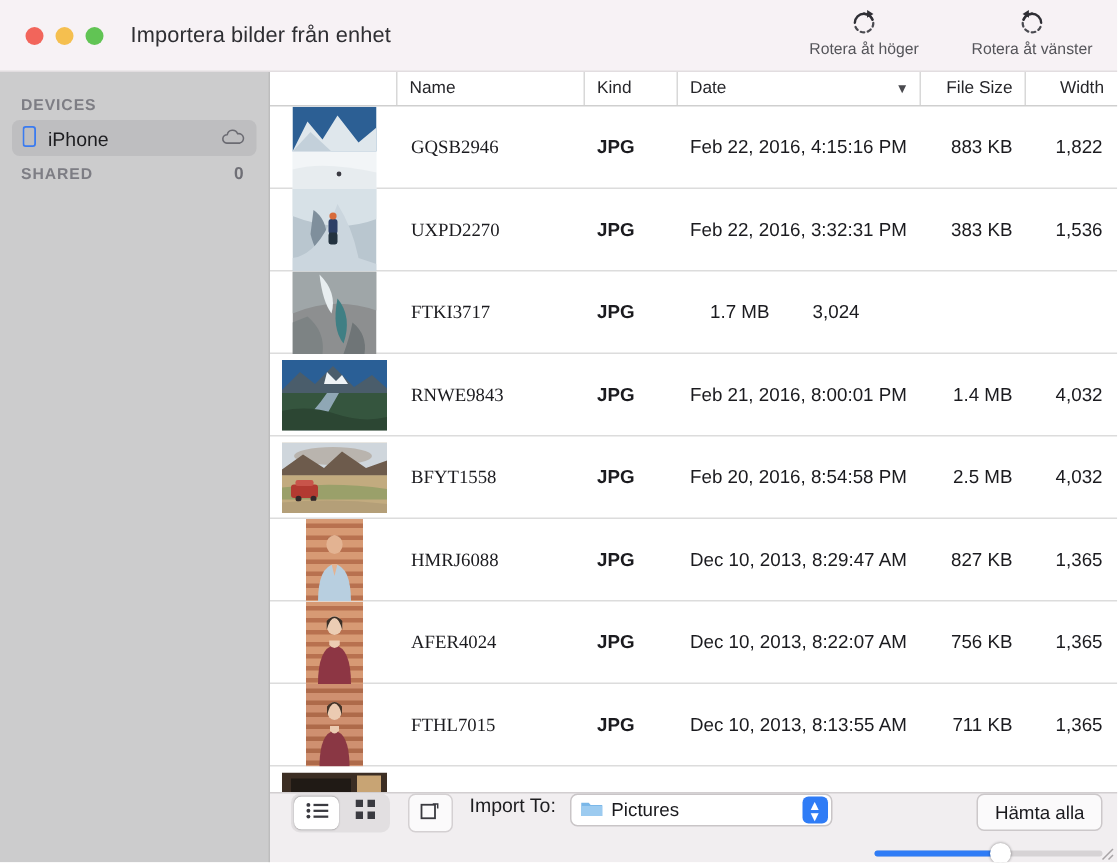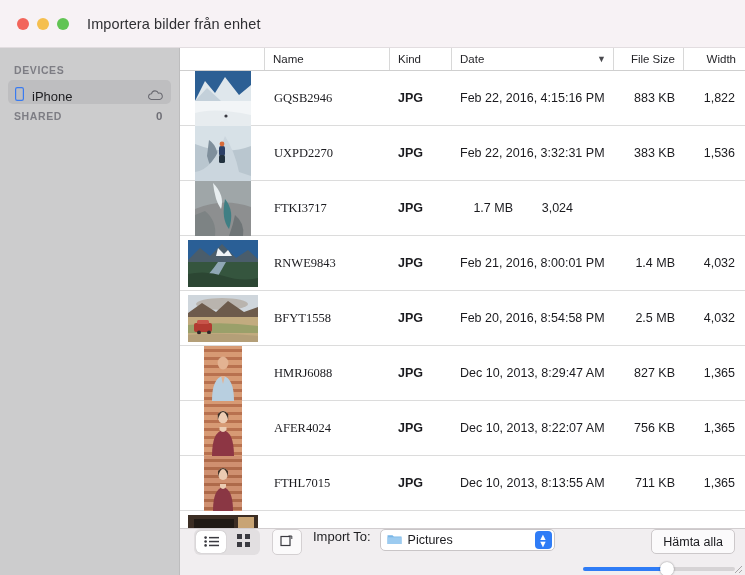--- a/index.html
+++ b/index.html
@@ -85,21 +85,21 @@
     letter-spacing: .6px;
     color: #7d7d84;
     padding: 6px 0 4px 14px;
     display: flex; align-items: center;
     justify-content: space-between;
     padding-right: 16px;
   }
   .side-item {
     margin: 0 8px;
     height: 24px;
-    display: flex; align-items: flex-end;
+    display: flex; align-items: center;
     border-radius: 5px;
     padding: 0 7px;
     font-size: 13px;
     color: #1d1d20;
     gap: 8px;
   }
   .side-item.selected { background: #bebec0; }
   .side-item .label { flex: 1 1 auto; }
   .badge-count {
     font-size: 11.5px;
@@ -294,20 +294,44 @@
 <div class="window">
 
   <div class="titlebar">
     <div class="traffic">
       <div class="light red"></div>
       <div class="light yellow"></div>
       <div class="light green"></div>
     </div>
     <div class="win-title">Importera bilder från enhet</div>
 
+    <div class="toolbar-right">
+      <div class="tb-btn">
+        <div class="tb-icon">
+          <svg width="22" height="21" viewBox="0 0 22 21">
+            <path d="M11 4.2 A6.2 6.2 0 1 1 5.2 12.6" fill="none" stroke="#4a4a50" stroke-width="1.5" stroke-linecap="round" stroke-dasharray="2.4 2.4"></path>
+            <path d="M4.9 10.2 A6.2 6.2 0 0 1 11 4.2" fill="none" stroke="#2f2f35" stroke-width="1.6" stroke-linecap="round"></path>
+            <path d="M11 4.2 A6.2 6.2 0 0 1 16.6 8.2" fill="none" stroke="#2f2f35" stroke-width="1.6" stroke-linecap="round"></path>
+            <path d="M13.1 1.6 L17.3 4.4 L13.0 6.9 Z" fill="#2f2f35"></path>
+          </svg>
+        </div>
+        <div class="tb-label">Rotera åt höger</div>
+      </div>
+      <div class="tb-btn">
+        <div class="tb-icon">
+          <svg width="22" height="21" viewBox="0 0 22 21">
+            <path d="M11 4.2 A6.2 6.2 0 1 0 16.8 12.6" fill="none" stroke="#4a4a50" stroke-width="1.5" stroke-linecap="round" stroke-dasharray="2.4 2.4"></path>
+            <path d="M17.1 10.2 A6.2 6.2 0 0 0 11 4.2" fill="none" stroke="#2f2f35" stroke-width="1.6" stroke-linecap="round"></path>
+            <path d="M11 4.2 A6.2 6.2 0 0 0 5.4 8.2" fill="none" stroke="#2f2f35" stroke-width="1.6" stroke-linecap="round"></path>
+            <path d="M8.9 1.6 L4.7 4.4 L9.0 6.9 Z" fill="#2f2f35"></path>
+          </svg>
+        </div>
+        <div class="tb-label">Rotera åt vänster</div>
+      </div>
+    </div>
   </div>
 
   <div class="body-row">
 
     <div class="sidebar">
       <div class="side-head">
         <span>DEVICES</span>
       </div>
       <div class="side-item selected">
         <span>

